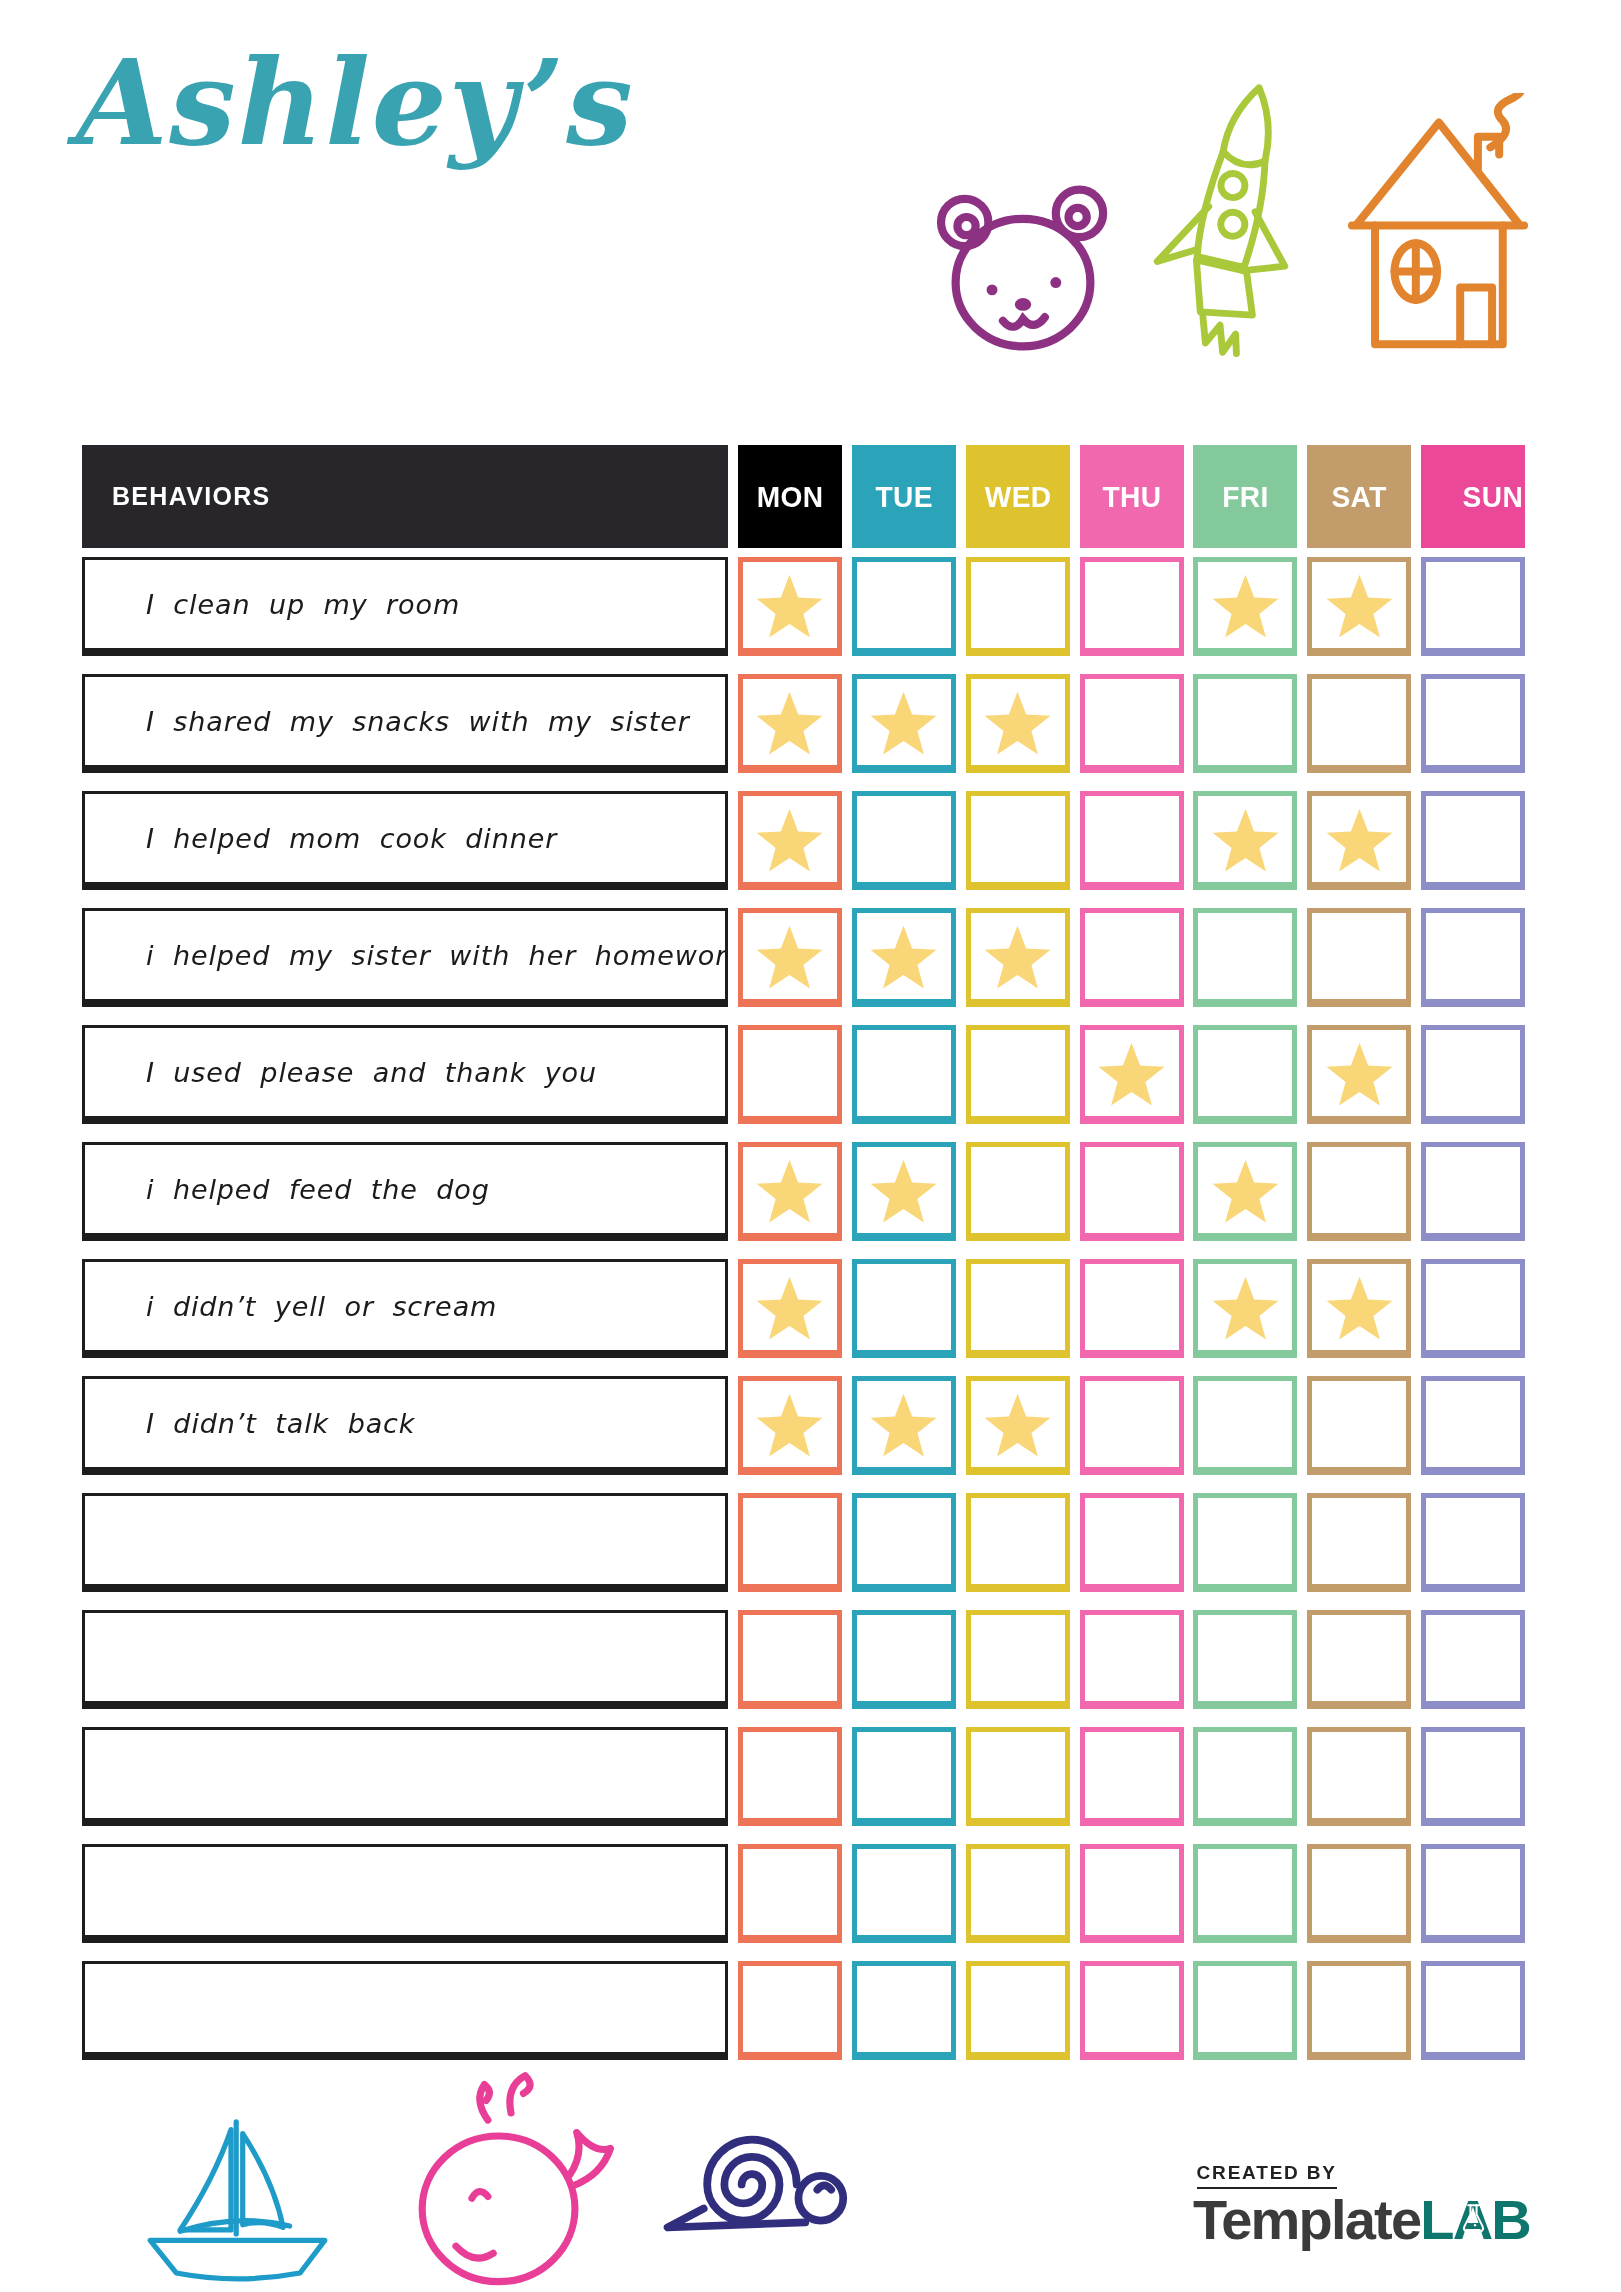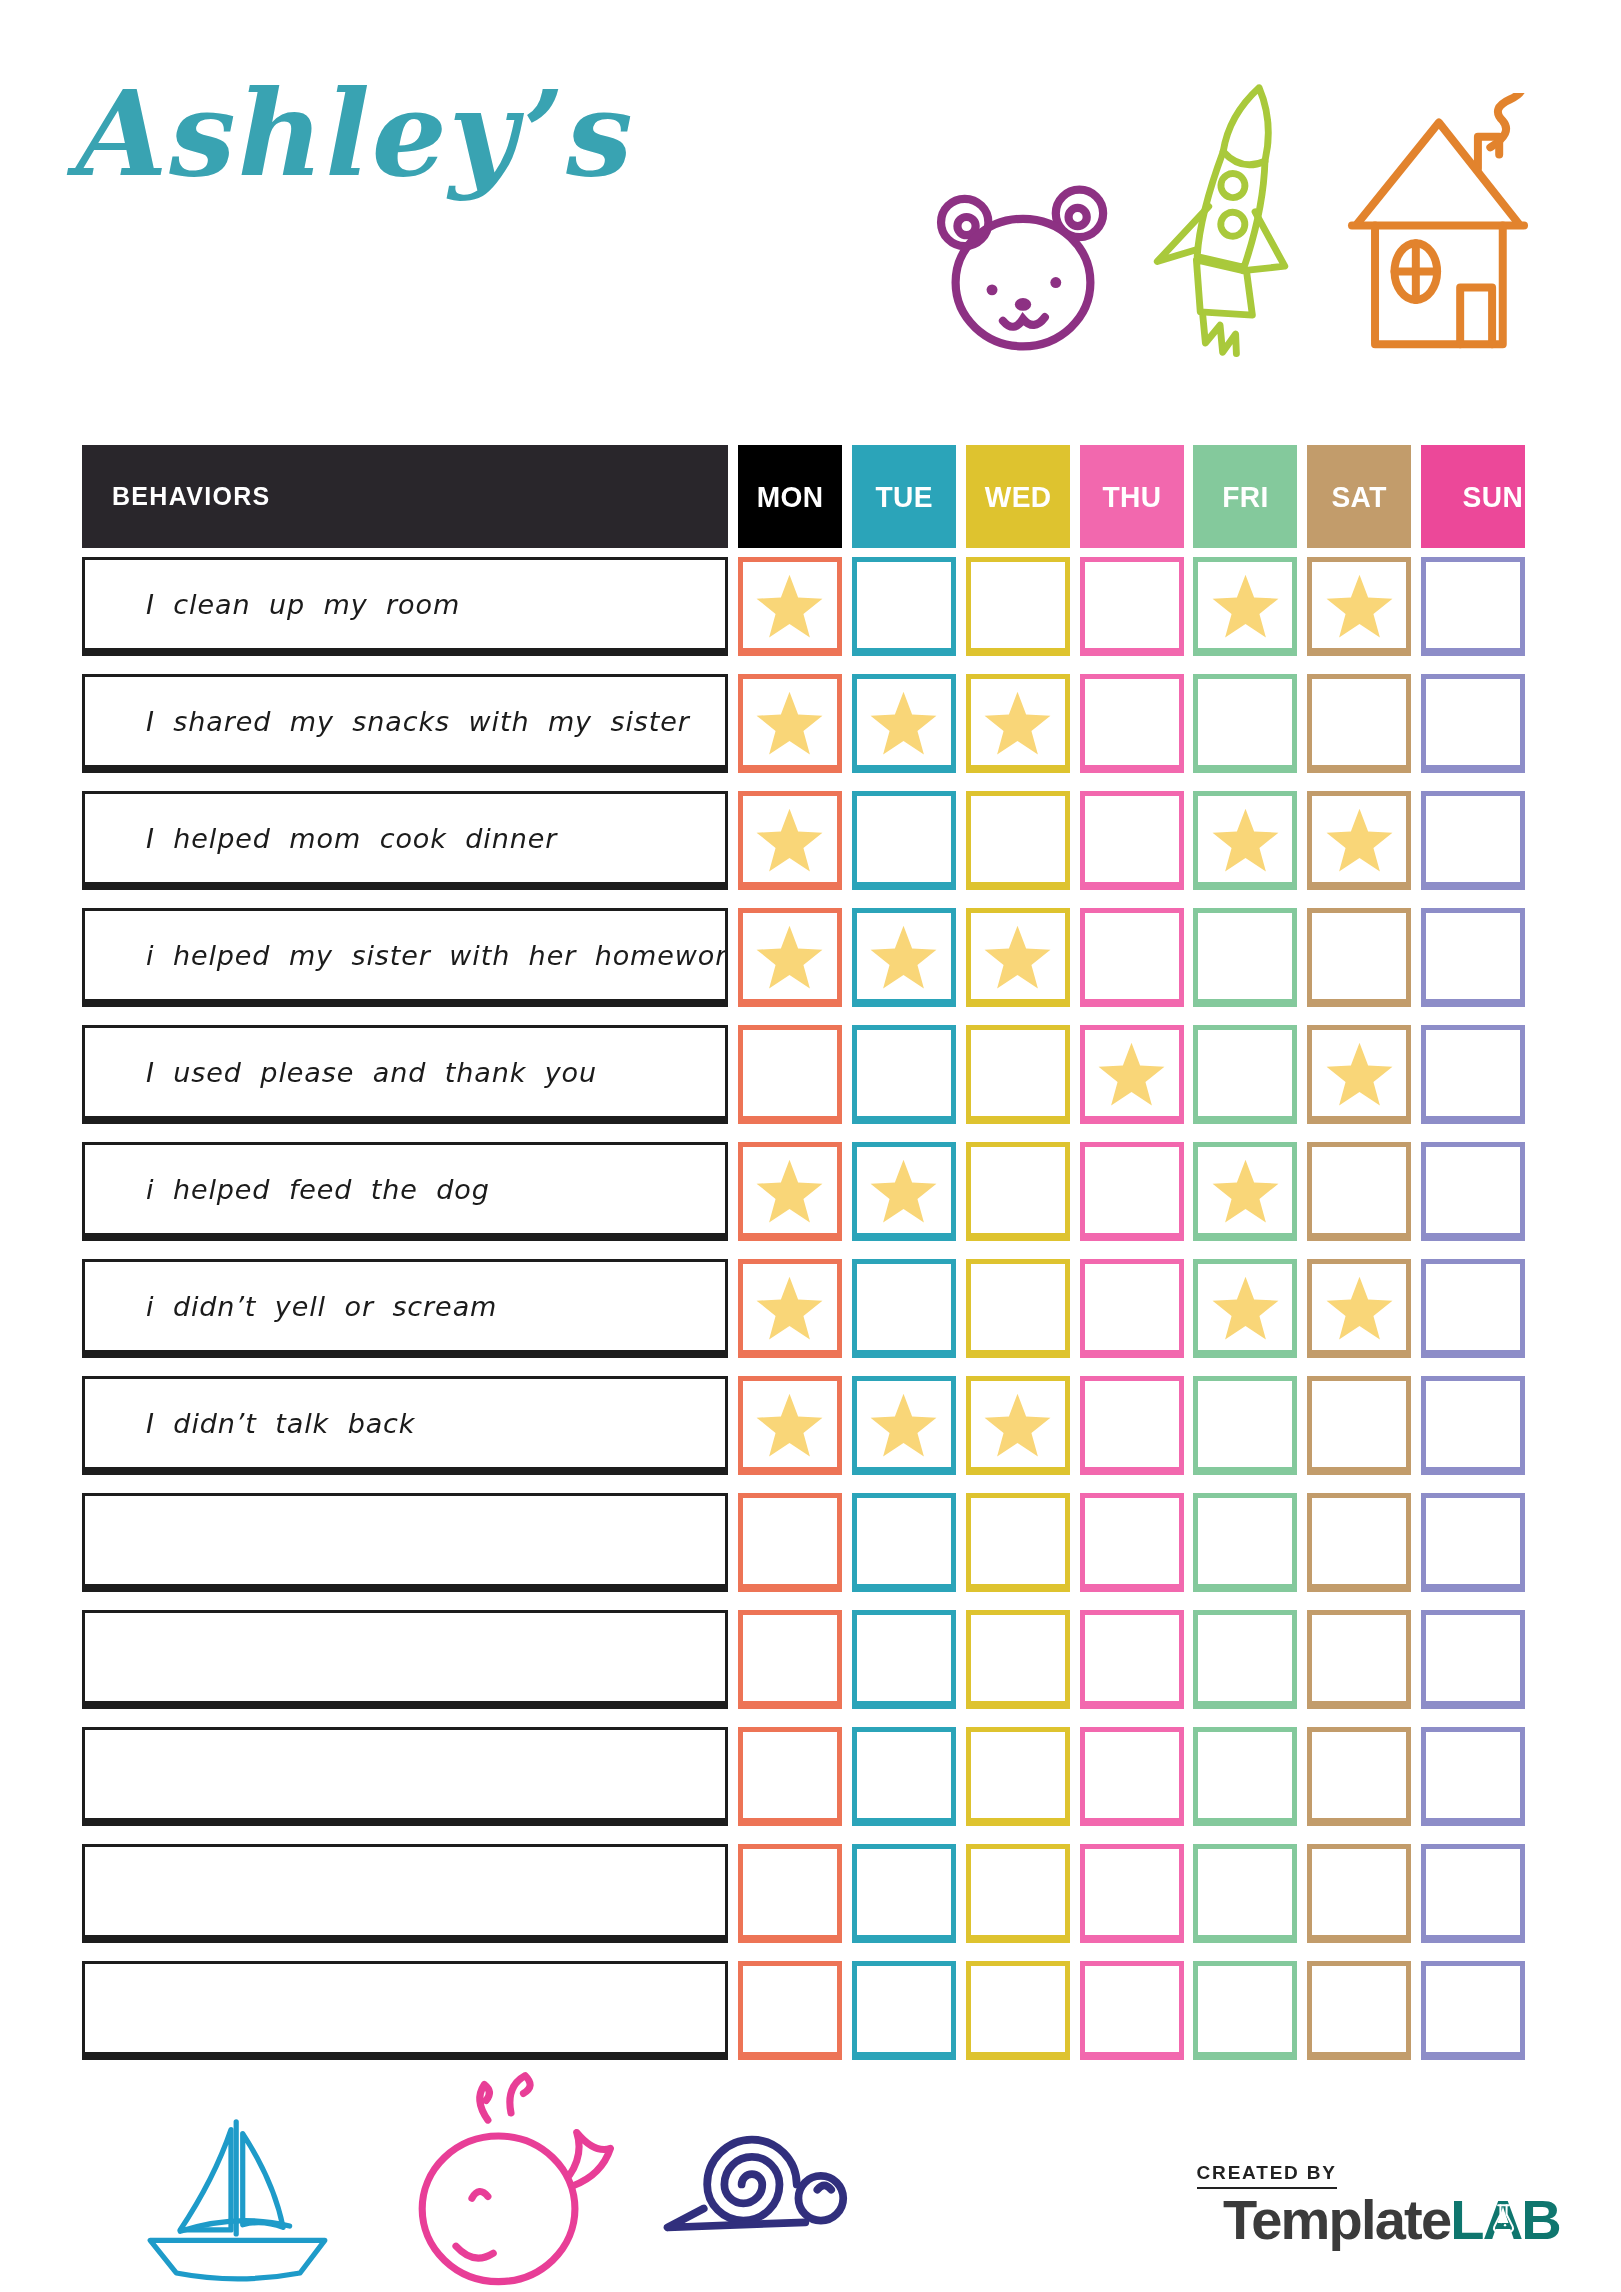--- a/index.html
+++ b/index.html
@@ -4,21 +4,21 @@
 <style>
   html,body{margin:0;padding:0;}
   body{
     width:1621px;height:2293px;background:#ffffff;position:relative;
     font-family:"Liberation Sans",sans-serif;overflow:hidden;
   }
   .page{position:absolute;inset:0;}
 
   
   .title-script{
-    position:absolute;left:76px;top:60px;
+    position:absolute;left:76px;top:29px;
     font-family:"DejaVu Serif",serif;font-style:italic;font-weight:700;
     font-size:118px;line-height:1.25;letter-spacing:1.8px;
   }
   .title-main{position:absolute;left:77px;top:263px;line-height:1;}
   .title-main span{
     display:inline-block;transform:scaleX(.9);transform-origin:left center;
     font-weight:700;font-size:113px;letter-spacing:-1.8px;
   }
 
   
@@ -61,21 +61,21 @@
   .star{width:81px;height:77px;}
 
   
   .logo{position:absolute;left:1193px;top:2162px;}
   .created-by{
     display:inline-block;margin-left:3.6px;
     font-size:19px;font-weight:700;letter-spacing:1.8px;color:#222;
     border-bottom:2.7px solid #222;padding-bottom:2.7px;
   }
   .brand{font-size:56px;font-weight:700;letter-spacing:-1.8px;line-height:1.05;margin-top:2.7px;white-space:nowrap;}
-  .brand .t1{color:#3B3B3B;margin-left:30px;}
+  .brand .t1{color:#3B3B3B;}
   .brand .lab{position:relative;display:inline-block;}
   .flask{position:absolute;left:42px;top:9.9px;width:23px;height:36px;}
 </style>
 </head>
 <body>
 
 <div class="page">
 
   <div class="title-script" style="color: rgb(57, 163, 178);">Ashley’s</div>
 

